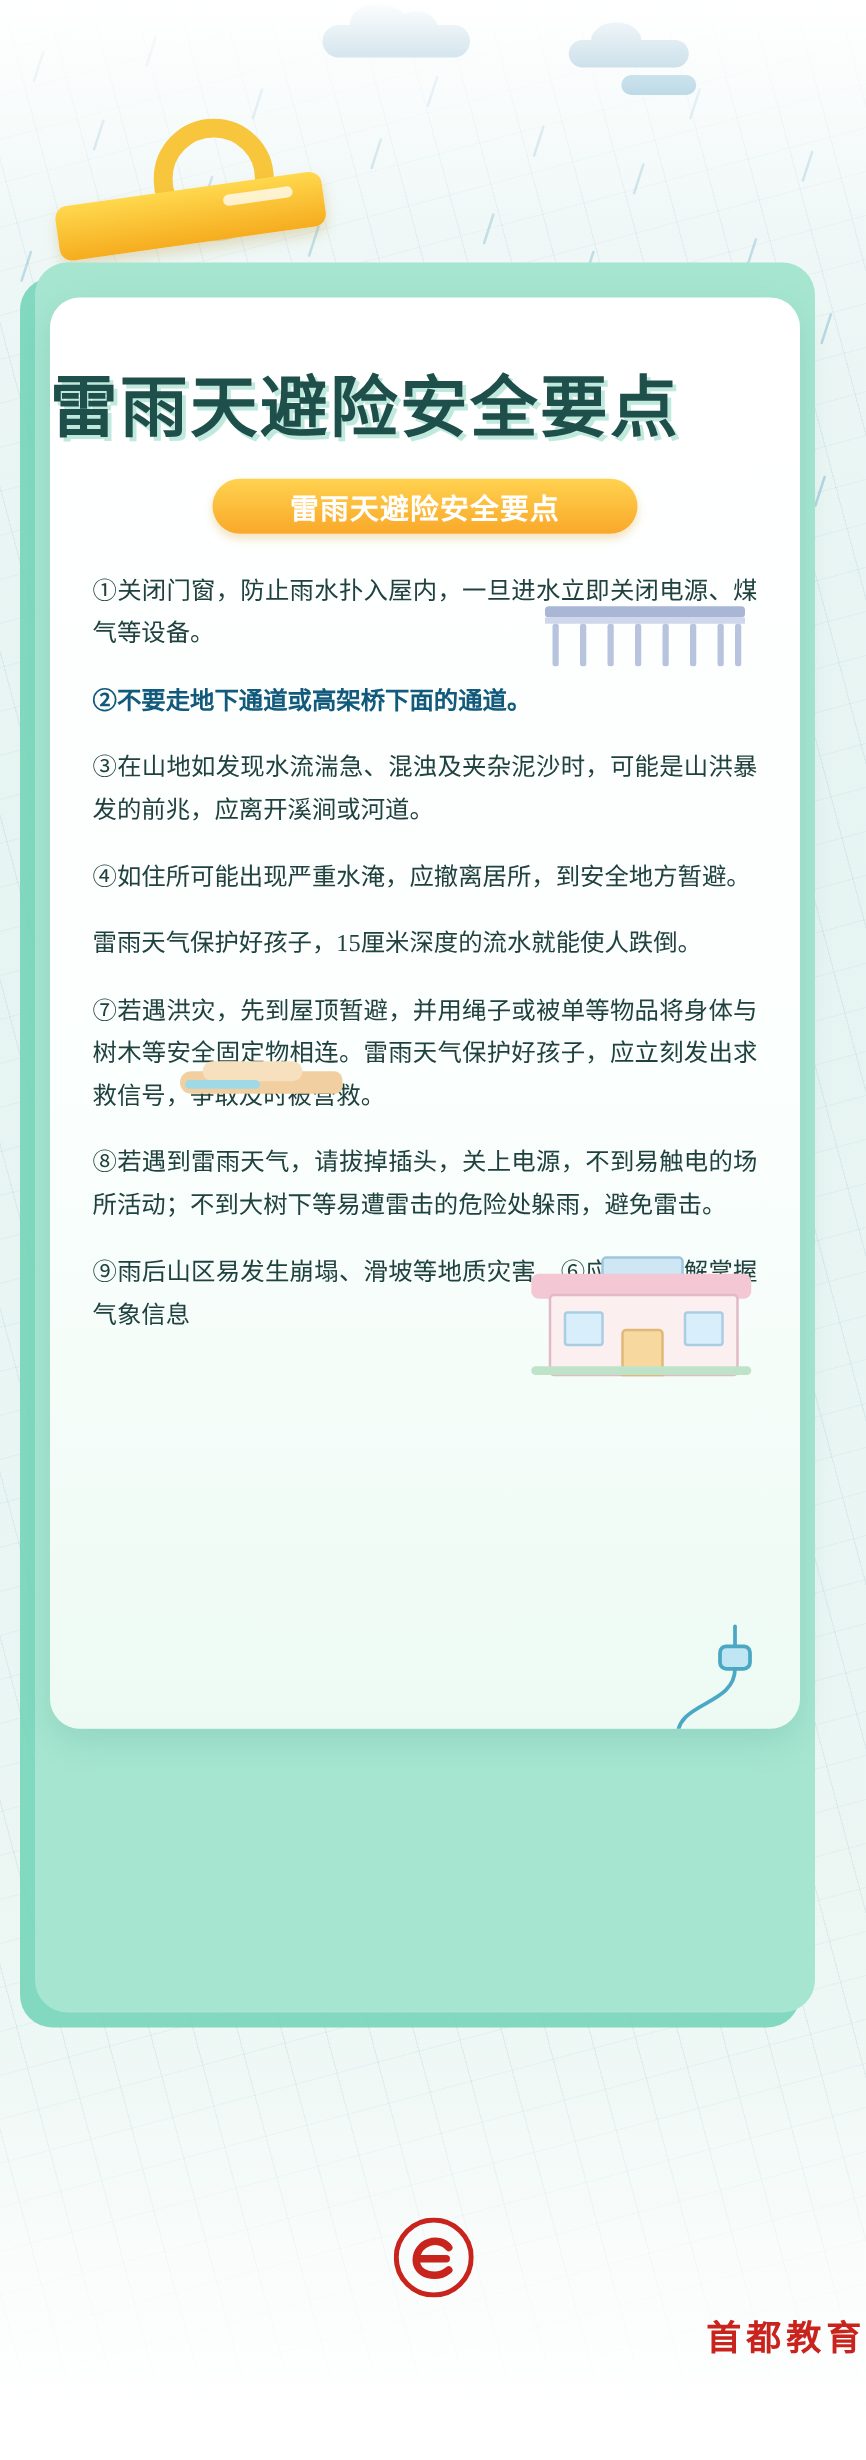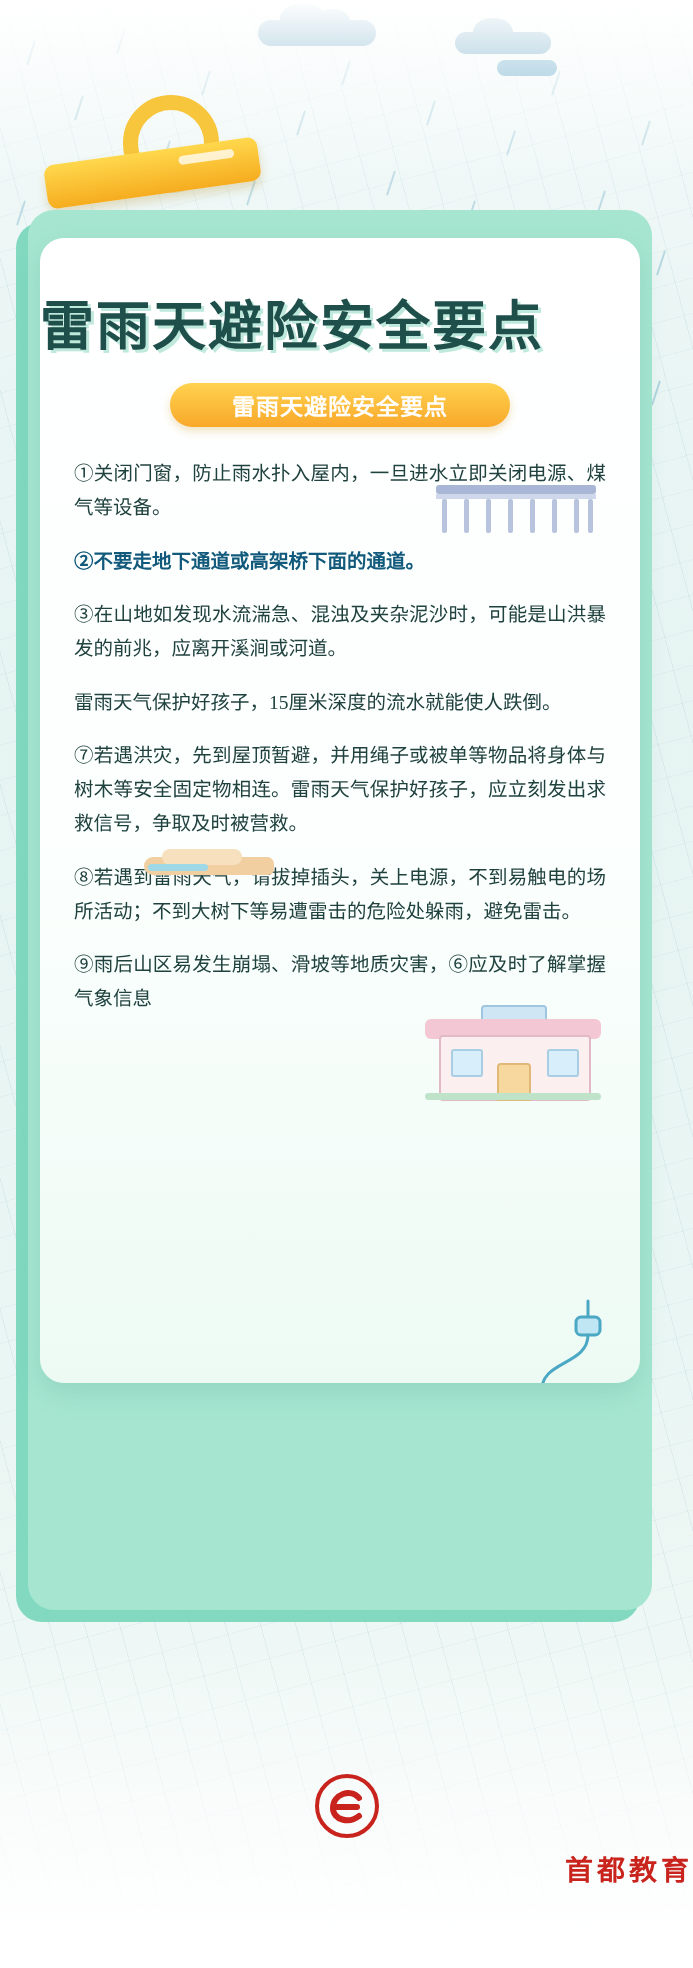--- a/index.html
+++ b/index.html
@@ -380,20 +380,21 @@
         <svg width="130" height="175" viewBox="0 0 130 175" aria-hidden="true">
           <path d="M108 6 v16" stroke="#4aa8c4" stroke-width="3" fill="none" stroke-linecap="round"></path>
           <rect x="96" y="22" width="24" height="18" rx="5" fill="#bfe6f2" stroke="#4aa8c4" stroke-width="3"></rect>
           <path d="M108 40 C108 70, 60 66, 62 96 C64 124, 118 120, 116 146 C114 166, 70 168, 48 168" stroke="#4aa8c4" stroke-width="3" fill="none" stroke-linecap="round"></path>
         </svg>
       </div>
 
       <p class="item">①关闭门窗，防止雨水扑入屋内，一旦进水立即关闭电源、煤气等设备。</p>
       <p class="item strong">②不要走地下通道或高架桥下面的通道。</p>
       <p class="item">③在山地如发现水流湍急、混浊及夹杂泥沙时，可能是山洪暴发的前兆，应离开溪涧或河道。</p>
+      <p class="item">④如住所可能出现严重水淹，应撤离居所，到安全地方暂避。</p>
       <p class="item">雷雨天气保护好孩子，15厘米深度的流水就能使人跌倒。</p>
       <p class="item">⑦若遇洪灾，先到屋顶暂避，并用绳子或被单等物品将身体与树木等安全固定物相连。雷雨天气保护好孩子，应立刻发出求救信号，争取及时被营救。</p>
       <p class="item">⑧若遇到雷雨天气，请拔掉插头，关上电源，不到易触电的场所活动；不到大树下等易遭雷击的危险处躲雨，避免雷击。</p>
       <p class="item">⑨雨后山区易发生崩塌、滑坡等地质灾害，⑥应及时了解掌握气象信息</p>
 
     </div>
   </div>
 
   <div class="bg-bottom-fade"></div>
 

